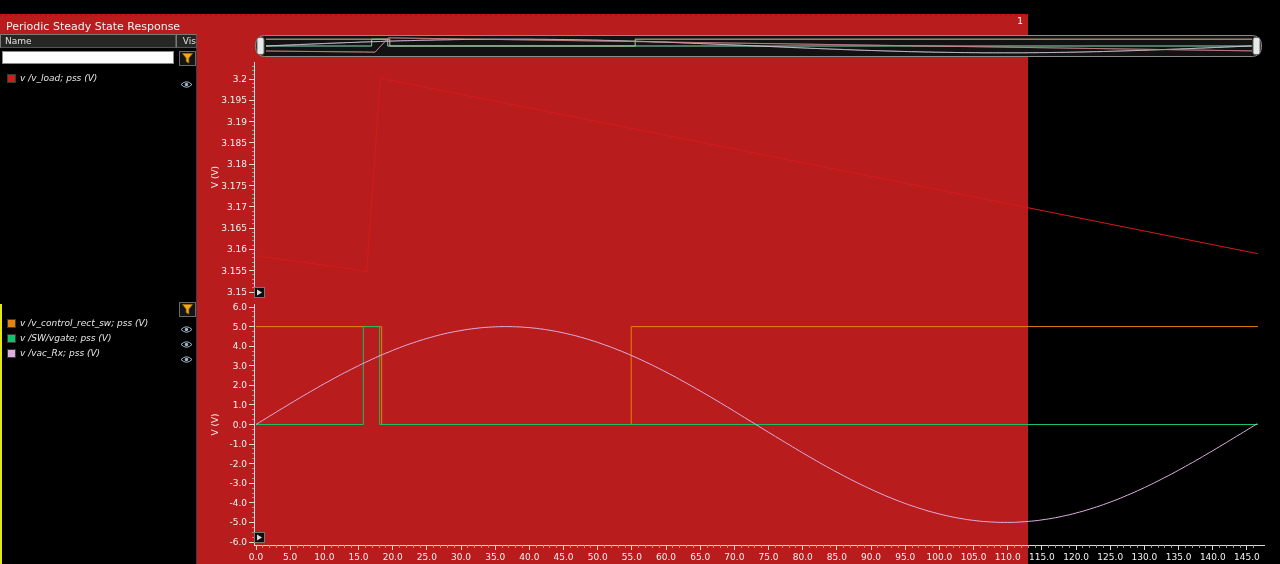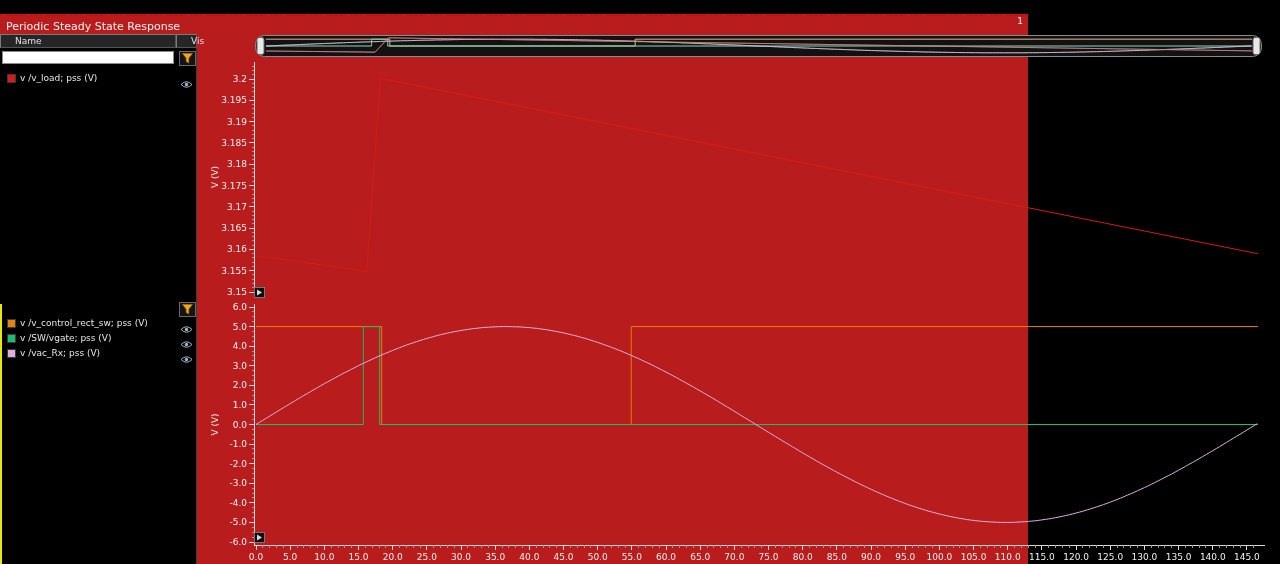--- a/index.html
+++ b/index.html
@@ -7,28 +7,28 @@
     font-family:"DejaVu Sans",sans-serif;}
   .app{position:absolute;top:14px;left:0;width:1028px;height:564px;background:#b91c1c;}
   .top-dotted{position:absolute;top:0;left:0;right:0;height:2px;
     background:repeating-linear-gradient(90deg,#e00000 0 2px,transparent 2px 5px);}
   .title{position:absolute;left:6px;top:6px;color:#f2f2f2;font-size:11px;white-space:nowrap;}
   .page-num{position:absolute;right:5px;top:2px;color:#fff;font-size:9px;}
   .sidebar{position:absolute;left:0;top:20px;width:197px;bottom:0;background:#000;
     border-right:1px solid #3c3c3c;}
   .cell{position:absolute;top:0;height:14px;background:#262626;border:1px solid #555;
     border-top-color:#7a7a7a;border-left-color:#7a7a7a;color:#e0e0e0;font-size:9px;
-    line-height:12px;padding-left:14px;}
+    line-height:12px;padding-left:4px;}
   .cell.name{left:0;width:176px;}
   .cell.vis{left:176px;width:21px;text-align:right;}
   .sb-input{position:absolute;left:2px;top:17px;width:172px;height:13px;background:#fff;
     border:1px solid #888;font-size:9px;padding:0 2px;color:#000;font-family:"DejaVu Sans",sans-serif;}
   .funnel-box{position:absolute;left:179px;width:17px;height:15px;background:#141414;
     border:1px solid #6a6a6a;display:flex;align-items:center;justify-content:center;}
-  .sig-row{position:absolute;left:0;width:197px;height:14px;}
+  .sig-row{position:absolute;left:0;width:197px;height:14px;font-style:italic;}
   .swatch{position:absolute;left:7px;top:2px;width:9px;height:9px;border:1px solid #3a3a3a;}
   .sig-label{position:absolute;left:20px;top:1px;color:#e6e6e6;font-size:9px;white-space:nowrap;}
   .eye{position:absolute;left:180px;top:2px;width:13px;height:9px;}
   .yellow-bar{position:absolute;left:0;width:2px;background:#e6e619;}
   svg.chart{position:absolute;display:block;}
   .axis{stroke:#d9d9d9;stroke-width:1;shape-rendering:crispEdges;}
   .axis-minor{stroke:#9a9a9a;stroke-width:1;shape-rendering:crispEdges;}
   text.tick{font-family:"DejaVu Sans",sans-serif;font-size:9px;fill:#f2f2f2;}
   text.axlabel{font-family:"DejaVu Sans",sans-serif;font-size:9px;fill:#eaeaea;}
   .strip-border{fill:#121212;stroke:#8a8a8a;}

